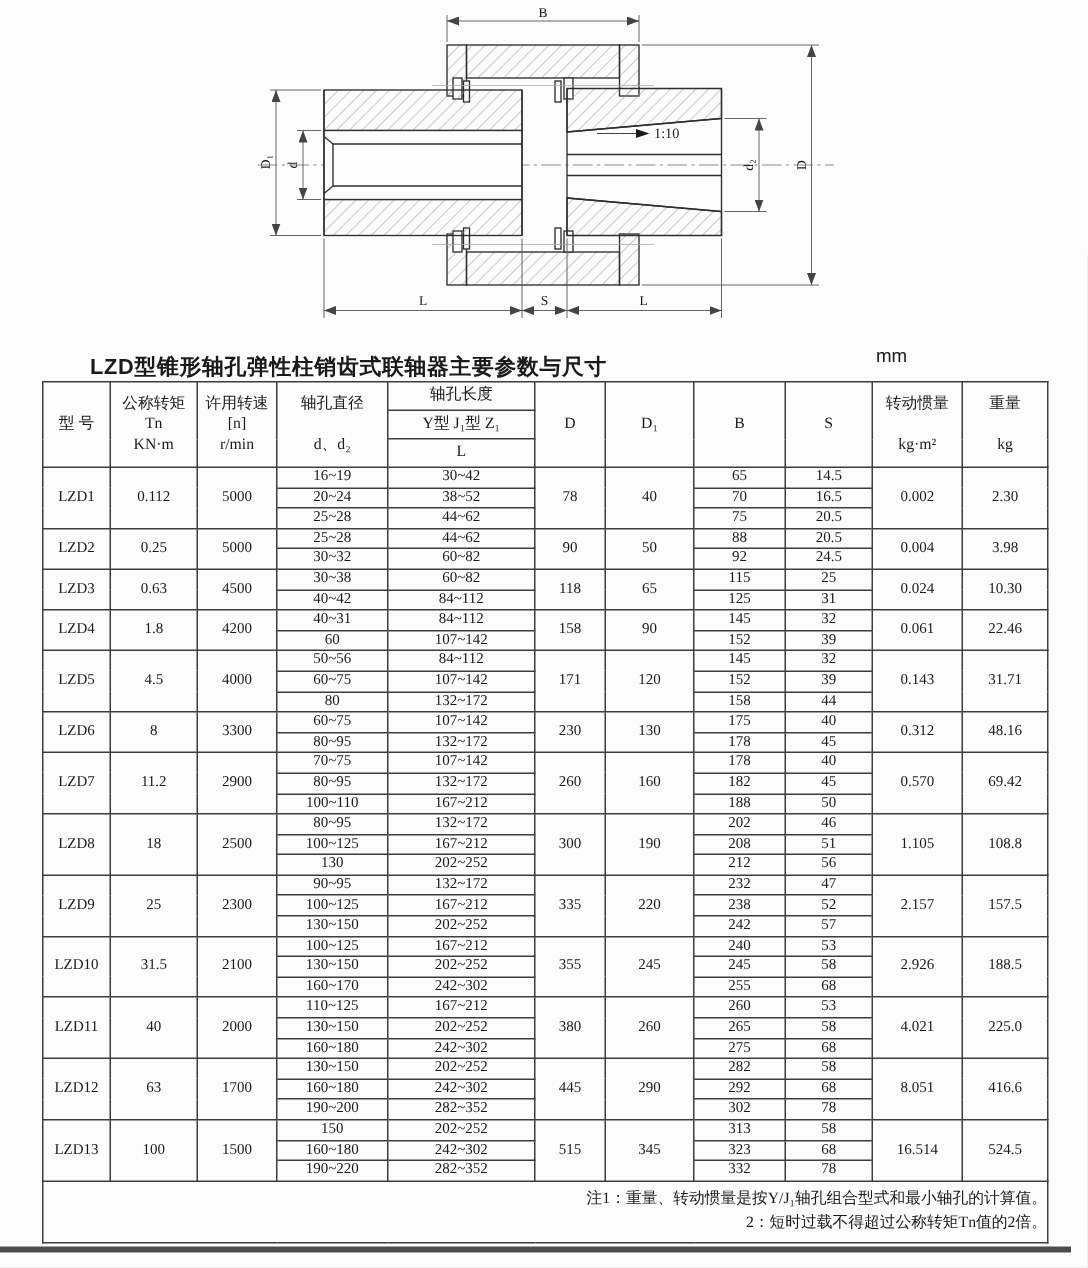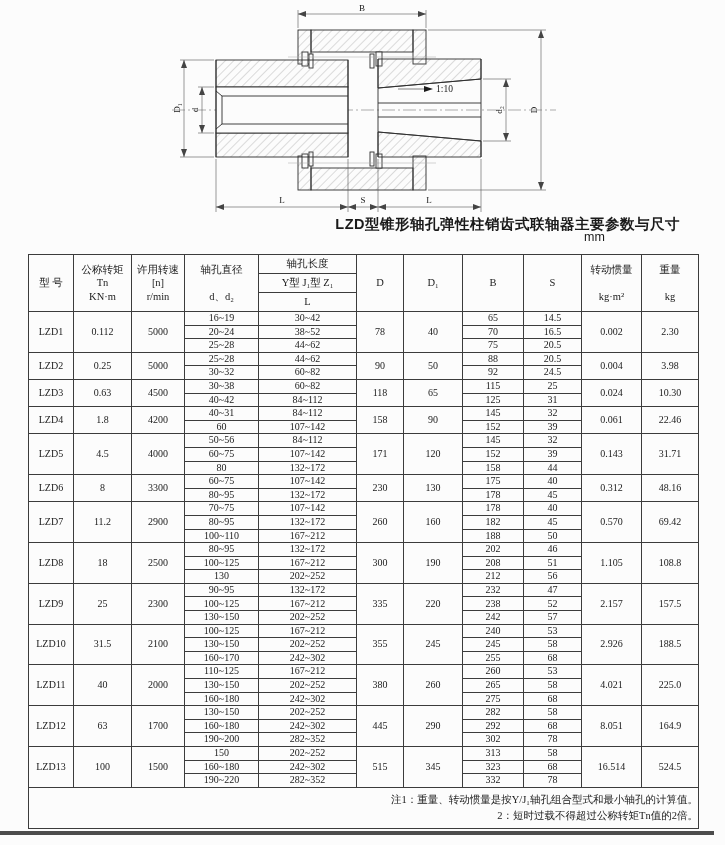--- a/index.html
+++ b/index.html
@@ -4,21 +4,21 @@
 <style>
   html,body { margin:0; padding:0; background:#e8e8e8; }
   .page {
     position:relative; width:725px; height:845px; margin:0 auto;
     background:#fcfcfc; overflow:hidden;
     font-family:"Liberation Serif", serif; color:#1a1a1a;
   }
   
   .drawing { position:absolute; left:158px; top:0; width:412px; height:226px; }
   
-  .title-row { position:absolute; left:60px; top:215px; width:620px; height:20px; text-align:right; }
+  .title-row { position:absolute; left:60px; top:235px; width:620px; height:20px; text-align:left; }
   .doc-title { font-family:"Liberation Sans", sans-serif; font-weight:bold; font-size:14.5px; letter-spacing:0.5px; }
   .unit-label { position:absolute; left:540px; top:230px; font-size:12.5px; font-family:"Liberation Sans", sans-serif;padding-left:44px; }
   
   table.params {
     position:absolute; left:28px; top:254px; width:670px;
     border-collapse:collapse; table-layout:fixed;
     font-size:10px;
   }
   table.params th, table.params td {
     border:1px solid #3c3c3c; padding:0; text-align:center; vertical-align:middle;
@@ -454,21 +454,21 @@
           <td rowspan="3">LZD12</td>
           <td rowspan="3">63</td>
           <td rowspan="3">1700</td>
           <td>130~150</td>
           <td>202~252</td>
           <td rowspan="3">445</td>
           <td rowspan="3">290</td>
           <td>282</td>
           <td>58</td>
           <td rowspan="3">8.051</td>
-          <td rowspan="3">164.9</td>
+          <td rowspan="3">416.6</td>
         </tr>
         <tr>
           <td>160~180</td>
           <td>242~302</td>
           <td>292</td>
           <td>68</td>
         </tr>
         <tr>
           <td>190~200</td>
           <td>282~352</td>

